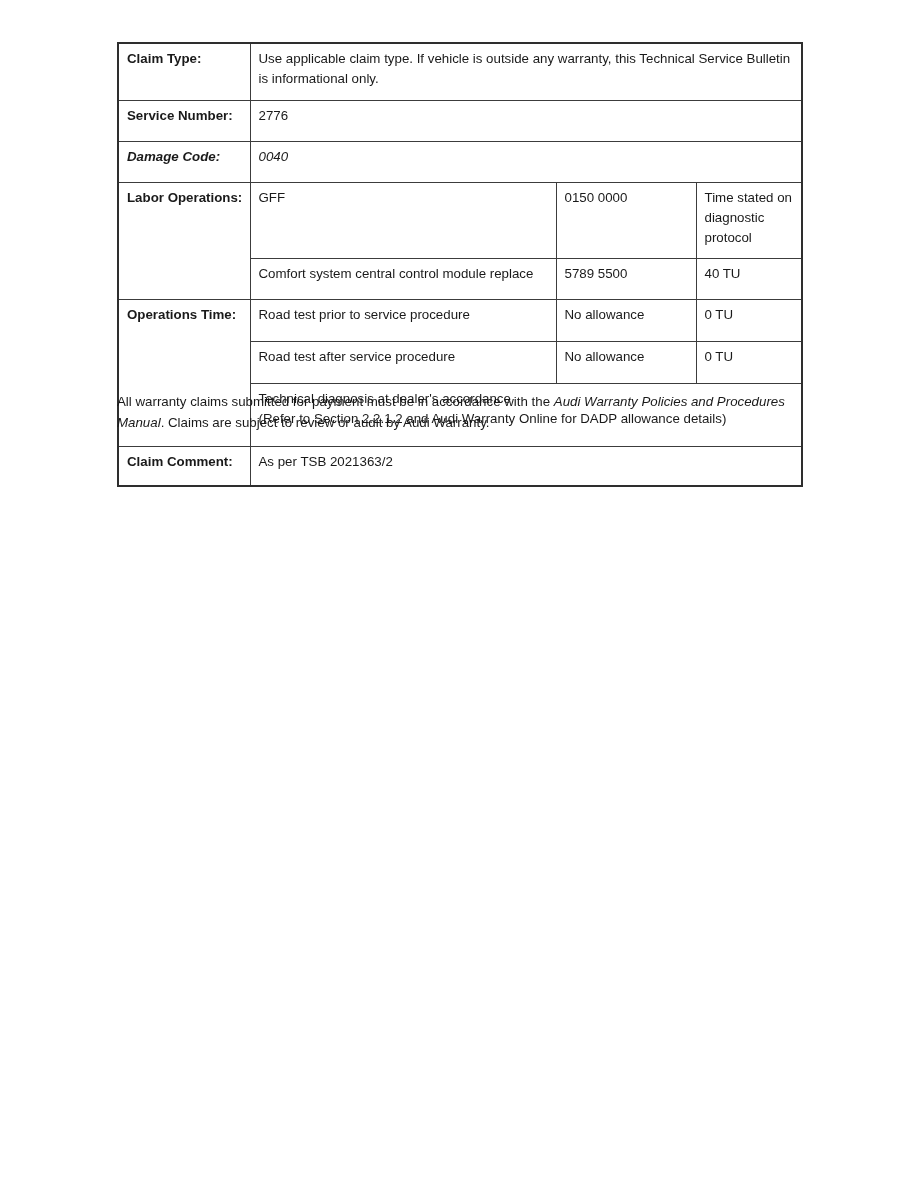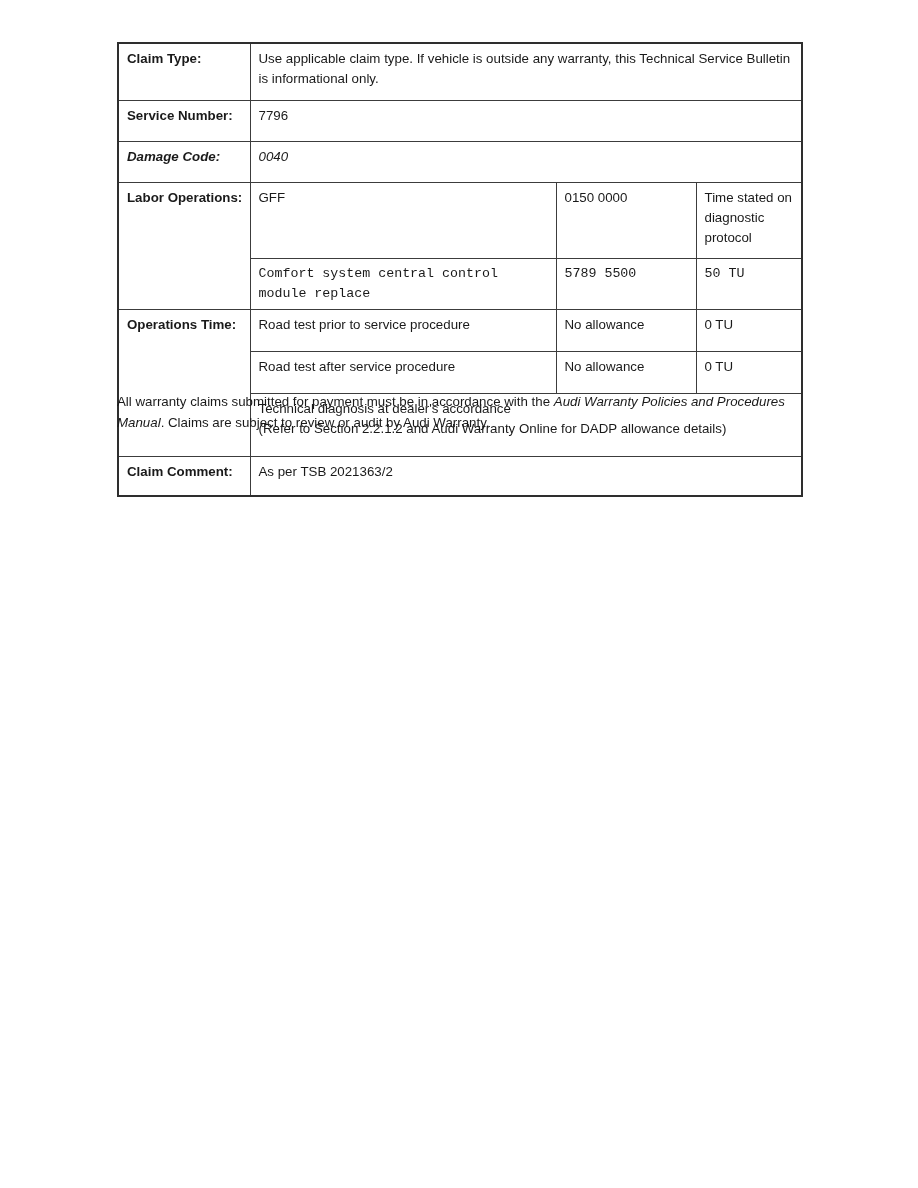--- a/index.html
+++ b/index.html
@@ -46,21 +46,21 @@
   col.c1 { width: 132px; }
   col.c2 { width: 306px; }
   col.c3 { width: 140px; }
   col.c4 { width: 106px; }
   td.time-cell { padding-right: 3px; }
   td.desc-cell { padding-right: 4px; }
   tr.r1 td { height: 46px; }
   tr.r2 td { height: 30px; margin-top: 23px; }
   tr.r3 td { height: 30px; font-style: italic; }
   tr.r4 td { height: 65px; margin-top: 35px; }
-  tr.r5 td { height: 30px; font-family: Liberation Mono, monospace; }
+  tr.r5 td { height: 30px; }
   tr.r6 td { height: 31px; }
   tr.r7 td { height: 31px; margin-left: 36px; }
   tr.r8 td { height: 52px; }
   tr.r9 td { height: 28px; margin-left: 16px; }
   .note-line2 { }
   .footer-note {
     position: absolute;
     left: 117px;
     top: 391px;
     width: 712px;
@@ -81,36 +81,36 @@
       <col class="c3">
       <col class="c4">
     </colgroup>
     <tbody>
       <tr class="r1">
         <td class="label-cell">Claim Type:</td>
         <td colspan="3">Use applicable claim type. If vehicle is outside any warranty, this Technical Service Bulletin is informational only.</td>
       </tr>
       <tr class="r2">
         <td class="label-cell">Service Number:</td>
-        <td colspan="3">7796</td>
+        <td colspan="3">2776</td>
       </tr>
       <tr class="r3">
         <td class="label-cell">Damage Code:</td>
         <td colspan="3">0040</td>
       </tr>
       <tr class="r4">
         <td class="label-cell" rowspan="2">Labor Operations:</td>
         <td class="desc-cell">GFF</td>
         <td>0150 0000</td>
         <td class="time-cell">Time stated on diagnostic protocol</td>
       </tr>
       <tr class="r5">
         <td class="desc-cell">Comfort system central control module replace</td>
         <td>5789 5500</td>
-        <td class="time-cell">50 TU</td>
+        <td class="time-cell">40 TU</td>
       </tr>
       <tr class="r6">
         <td class="label-cell" rowspan="3">Operations Time:</td>
         <td class="desc-cell">Road test prior to service procedure</td>
         <td>No allowance</td>
         <td class="time-cell">0 TU</td>
       </tr>
       <tr class="r7">
         <td class="desc-cell">Road test after service procedure</td>
         <td>No allowance</td>

